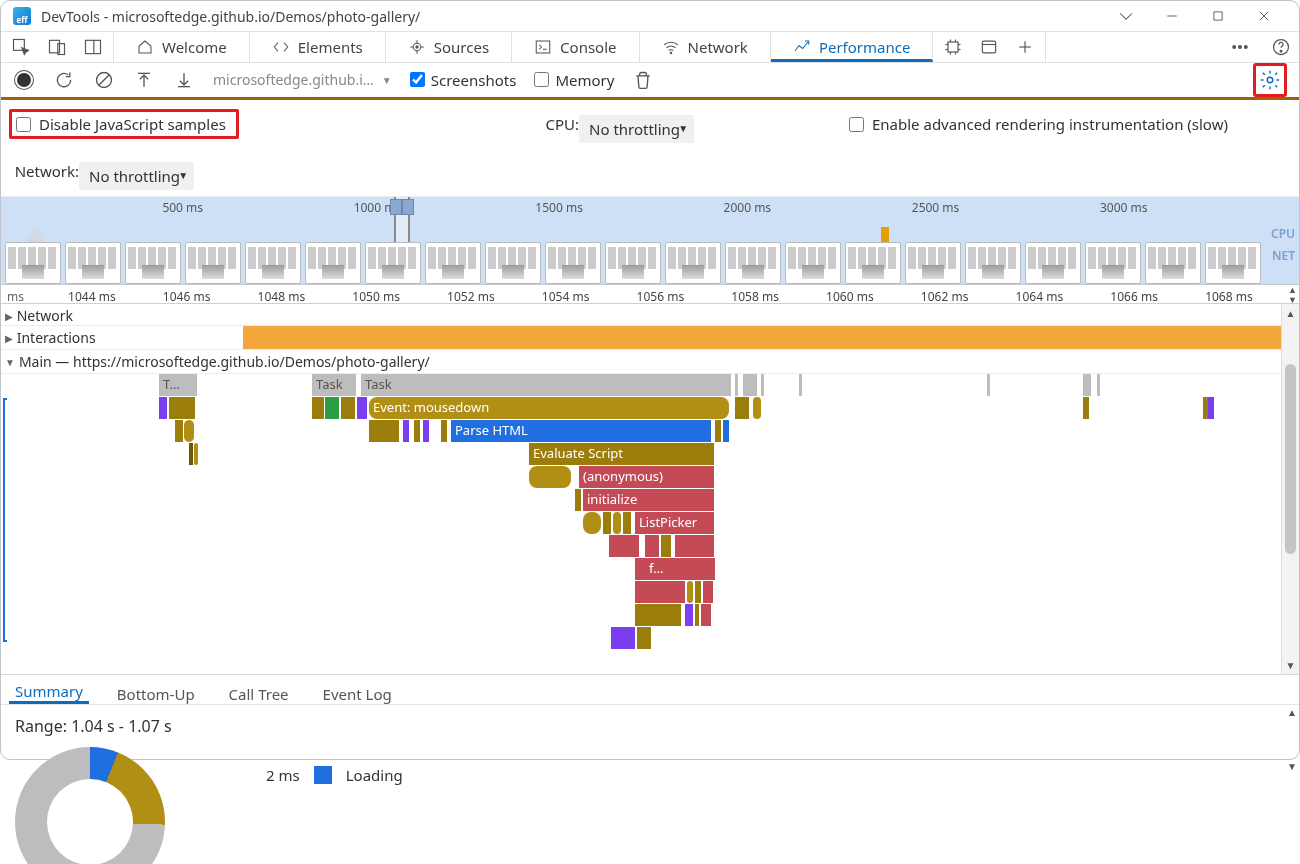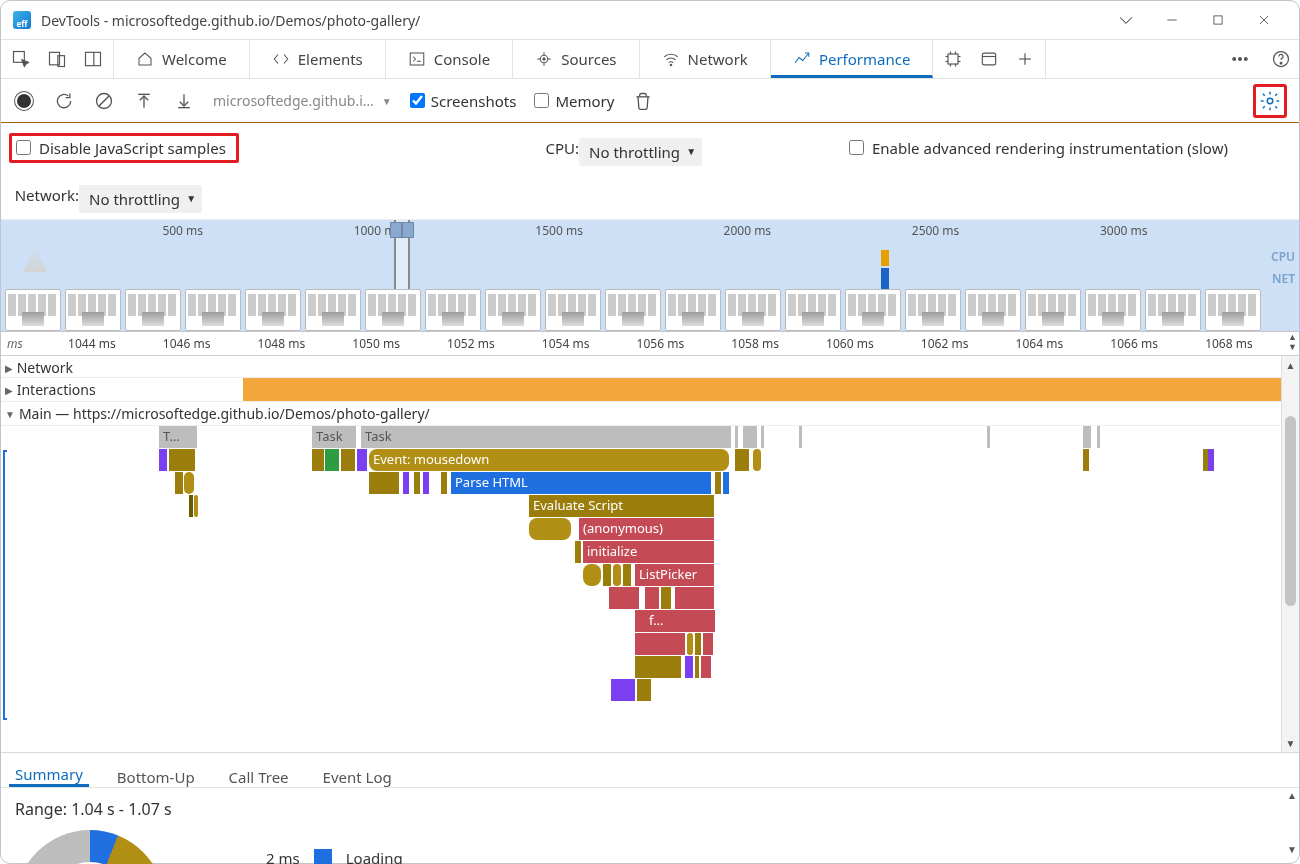--- a/index.html
+++ b/index.html
@@ -1,17 +1,17 @@
 <!DOCTYPE html>
 <html><head>
 <meta charset="utf-8">
 <style>
   * { box-sizing: border-box; margin: 0; padding: 0; }
   html, body { width: 1300px; height: 864px; overflow: hidden; font-family: "Segoe UI", system-ui, sans-serif; font-size: 14px; color: #333; background: #fff; }
-  .window { width: 1300px; height: 864px; border: 1px solid #c0c4cc; border-radius: 10px; display: flex; flex-direction: column; background: #fff; }
+  .window { width: 1300px; height: 760px; border: 1px solid #c0c4cc; border-radius: 10px; display: flex; flex-direction: column; background: #fff; }
 
   
   .titlebar { height: 38px; display: flex; align-items: center; padding: 0 12px; }
   .titlebar .app-icon { width: 18px; height: 18px; border-radius: 3px; background: linear-gradient(135deg,#3cb3e5,#1078d4); margin-right: 10px; position: relative; }
   .titlebar .app-icon::after { content:"eff"; position:absolute; inset:0; color:#fff; font-size:8px; font-weight:700; display:flex; align-items:flex-end; justify-content:center; }
   .titlebar .title { font-size: 14px; color: #444; }
   .titlebar .spacer { flex: 1; }
   .winbtn { width: 46px; height: 30px; display:flex; align-items:center; justify-content:center; font-size:14px; color:#444; }
   .winbtn svg { width:14px; height:14px; stroke:#222; stroke-width:1.2; fill:none; }
   .winbtn.chevron svg { width:20px; height:20px; }
@@ -23,41 +23,41 @@
   .t-icon svg { width:20px; height:20px; stroke:#555; stroke-width:1.4; fill:none; }
   .tab { display:flex; align-items:center; gap:8px; padding:0 22px; color:#444; font-size:15px; border-right:1px solid #e2e2e2; }
   .tab svg { width:18px; height:18px; stroke:#555; stroke-width:1.4; fill:none; }
   .tab.active { color:#0f6cbd; border-bottom:3px solid #0f6cbd; padding-top:3px; }
   .tab.active svg { stroke:#0f6cbd; }
   .tabstrip .t-spacer { flex:1; }
   .hdr-help { width:36px; display:flex; align-items:center; justify-content:center; }
   .hdr-help svg { width:20px; height:20px; stroke:#555; stroke-width:1.5; fill:none; }
 
   
-  .ctrlbar { height: 44px; display:flex; align-items:center; padding:0 12px; gap:18px; border-bottom:1px solid #a16207; }
+  .ctrlbar { height: 44px; display:flex; align-items:center; padding:0 12px; gap:18px; border-bottom:3px solid #a16207; }
   .cbtn { width:22px; height:22px; display:flex; align-items:center; justify-content:center; }
   .cbtn svg { width:20px; height:20px; stroke:#555; stroke-width:1.6; fill:none; }
   .record-dot { width:14px; height:14px; border-radius:50%; background:#333; border:2px solid #333; box-shadow:0 0 0 2px #fff,0 0 0 3px #555; }
   .dropdown-tf { color:#888; font-size:14px; display:flex; align-items:center; gap:8px; }
   .dropdown-tf .care { font-size:10px; color:#888; }
   .chk { display:flex; align-items:center; gap:6px; font-size:15px; color:#333; }
   .chk input { width:15px; height:15px; }
   .trash svg { width:20px; height:20px; stroke:#555; stroke-width:1.6; fill:none; }
   .ctrl-spacer { flex:1; }
   .gear-box { width:34px; height:34px; border:3px solid #e31b23; border-radius:3px; display:flex; align-items:center; justify-content:center; }
   .gear-box svg { width:22px; height:22px; stroke:#0f6cbd; stroke-width:1.6; fill:none; }
 
   
   .settings { background:#fff; border-bottom:1px solid #eee; padding:6px 12px 6px 8px; display:grid; grid-template-columns: 500px 340px 1fr; row-gap:10px; align-items:center; font-size:15px; }
   .opt { display:flex; align-items:center; gap:8px; }
   .opt.hl { border:3px solid #e31b23; padding:2px 10px 2px 4px; width:max-content; border-radius:2px; }
   .opt input[type=checkbox] { width:15px; height:15px; }
   .sel-wrap { display:flex; align-items:center; }
   .sel-label { color:#333; text-align:right; width:70px; }
-  .sel { background:#f0f0f0; padding:4px 22px 4px 10px; border-radius:2px; position:relative; font-size:15px;margin-top:9px; }
+  .sel { background:#f0f0f0; padding:4px 14px 4px 10px; border-radius:2px; position:relative; font-size:15px;margin-top:9px; }
   .sel .care { position:absolute; right:6px; top:6px; font-size:10px; }
   .hw-row { display:flex; align-items:center; gap:10px; justify-content:flex-start; margin-left: 100px;}
   .hw-input { border:1px solid #ccc; width:60px; height:26px; padding:2px 6px; font-size:14px; background:#fafafa; }
 
   
   .overview { position:relative; height:112px; background:#cde0f5; border-bottom:1px solid #c7c7c7; }
   .ov-ticks { height:20px; position:relative; font-size:12px; color:#555; }
   .ov-ticks span { position:absolute; top:2px; transform:translateX(-50%); }
   .ov-thumbs { position:absolute; left:0; right:0; bottom:0; height:42px; display:flex; gap:4px; padding:0 4px; }
   .ov-thumbs .th { flex:0 0 56px; background:#fff; border:1px solid #bbb; border-radius:2px; position:relative; overflow:hidden; }
@@ -68,21 +68,21 @@
   .ov-cpu { position:absolute; left:22px; top:26px; width:24px; height:26px; background:linear-gradient(to top,#d4d4d4, transparent); clip-path:polygon(50% 0,100% 100%,0 100%); }
   .ov-net-blip { position:absolute; left:880px; top:30px; width:8px; height:40px; }
   .ov-net-blip::before{content:"";position:absolute;inset:0 0 24px 0;background:#e4a000;}
   .ov-net-blip::after{content:"";position:absolute;inset:18px 0 0 0;background:#1b64c4;}
   .ov-sel { position:absolute; top:0; bottom:0; left:393px; width:16px; background:rgba(255,255,255,.4); border-left:2px solid #8a8a8a; border-right:2px solid #8a8a8a; }
   .ov-sel .grip{position:absolute;top:2px;width:12px;height:16px;background:#8aa8d0;border:1px solid #6f87a8;}
   .ov-sel .grip.l{left:-6px;} .ov-sel .grip.r{right:-6px;}
 
   
   .ruler { height:24px; border-bottom:1px solid #d0d0d0; position:relative; font-size:12px; color:#444; background:#fff; }
-  .ruler .unit{position:absolute;left:6px;top:3px;color:#666;font-style:italic;}
+  .ruler .unit{position:absolute;left:6px;top:3px;color:#666;}
   .ruler .tick{position:absolute;top:3px; transform:translateX(-50%);}     
   .ruler .arrows{position:absolute;right:2px;top:0;display:flex;flex-direction:column;gap:0;font-size:9px;color:#555;line-height:10px;}
 
   
   .tracks { height: 396px; display:flex; position:relative; }
   .scroll-gutter { width:18px; background:#f3f3f3; border-left:1px solid #ddd; position:relative; }
   .scroll-gutter .thumb{position:absolute;left:3px;right:3px;top:60px;height:190px;background:#c4c4c4;border-radius:6px;}
   .scroll-gutter .ar{position:absolute;left:0;right:0;text-align:center;font-size:10px;color:#555;}
   .tracks-main { flex:1; position:relative; overflow:hidden; }
   .track-row { border-bottom:1px solid #eee; font-size:14px; position:relative; }
@@ -176,36 +176,36 @@
     </div>
     <div class="tab">
       <svg viewBox="0 0 24 24">
           <polyline points="8 6 3 12 8 18"></polyline>
           <polyline points="16 6 21 12 16 18"></polyline>
         </svg>
       <span>Elements</span>
     </div>
     <div class="tab">
       <svg viewBox="0 0 24 24">
-          <rect x="3" y="4" width="18" height="16"></rect>
-          <polyline points="7 9 10 12 7 15"></polyline>
-          <line x1="12" y1="15" x2="17" y2="15"></line>
-        </svg>
-      <span>Console</span>
-    </div>
-    <div class="tab">
-      <svg viewBox="0 0 24 24">
           <circle cx="12" cy="12" r="5"></circle>
           <line x1="12" y1="3" x2="12" y2="7"></line>
           <line x1="12" y1="17" x2="12" y2="21"></line>
           <line x1="3" y1="12" x2="7" y2="12"></line>
           <line x1="17" y1="12" x2="21" y2="12"></line>
           <circle cx="12" cy="12" r="1.5" fill="#555"></circle>
         </svg>
       <span>Sources</span>
+    </div>
+    <div class="tab">
+      <svg viewBox="0 0 24 24">
+          <rect x="3" y="4" width="18" height="16"></rect>
+          <polyline points="7 9 10 12 7 15"></polyline>
+          <line x1="12" y1="15" x2="17" y2="15"></line>
+        </svg>
+      <span>Console</span>
     </div>
     <div class="tab">
       <svg viewBox="0 0 24 24">
           <path d="M3 9a14 14 0 0 1 18 0"></path>
           <path d="M6 13a9 9 0 0 1 12 0"></path>
           <path d="M9 17a4 4 0 0 1 6 0"></path>
           <circle cx="12" cy="20" r="1" fill="#555"></circle>
         </svg>
       <span>Network</span>
     </div>

